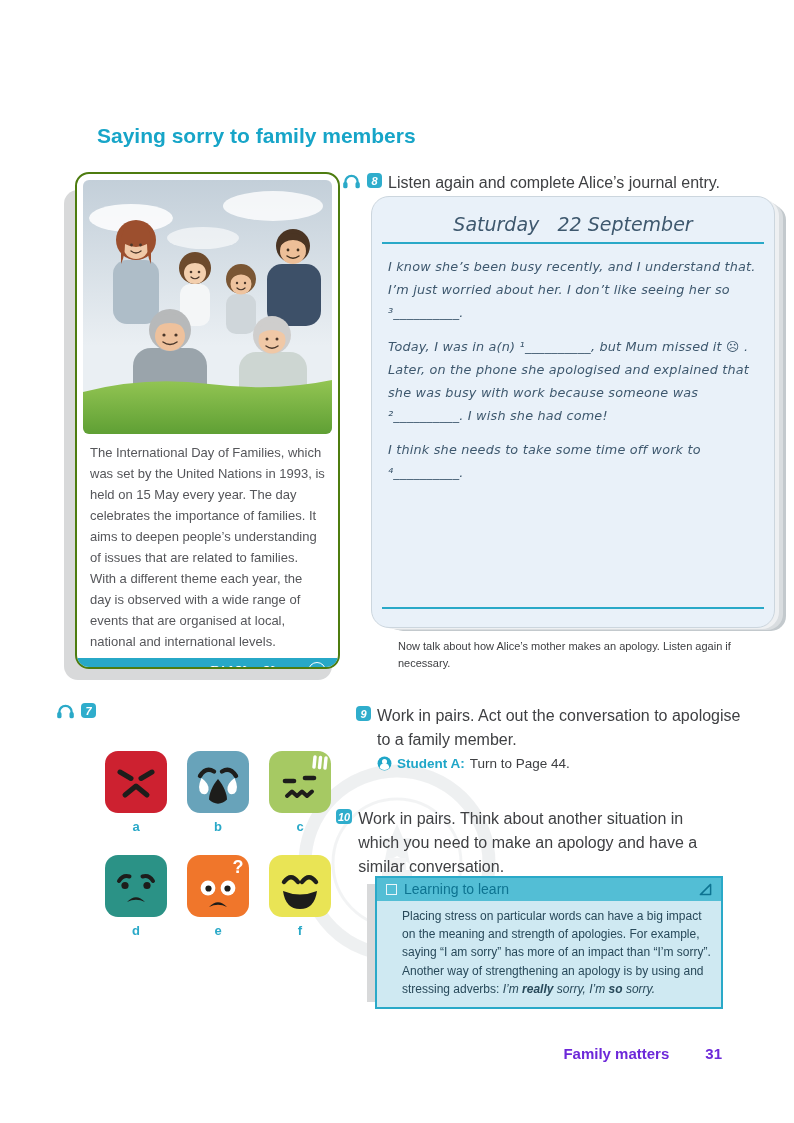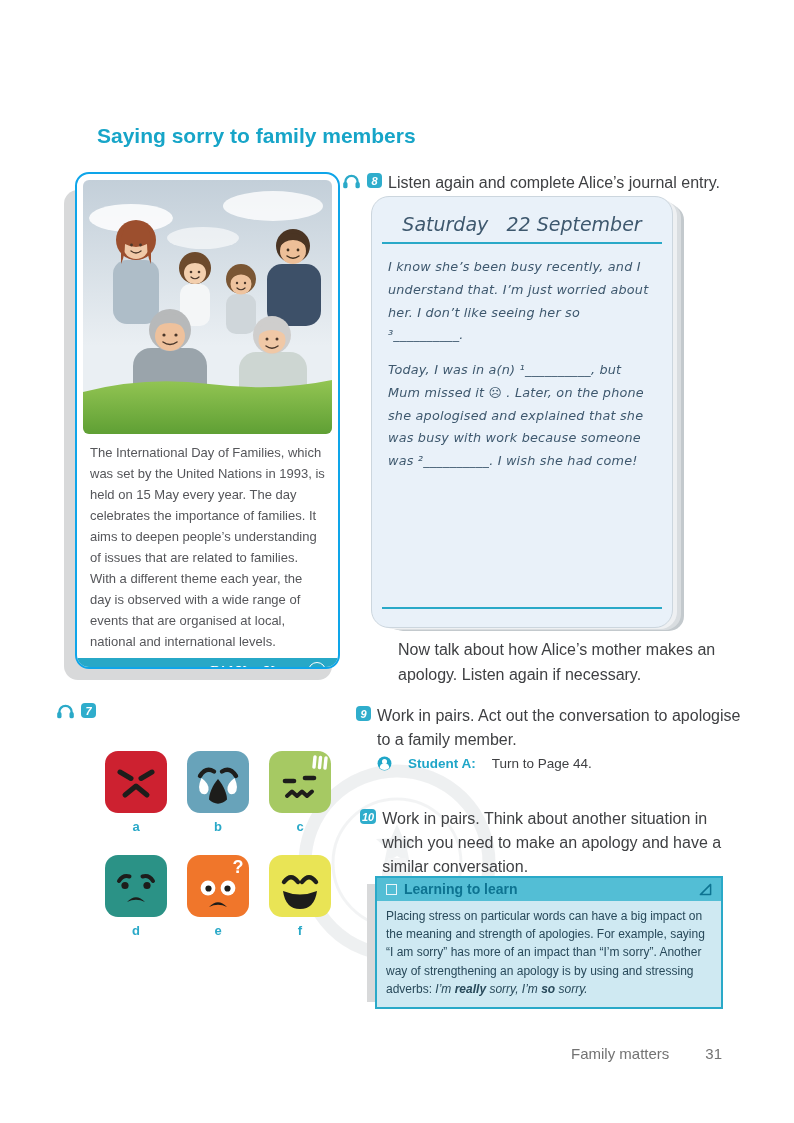--- a/index.html
+++ b/index.html
@@ -4,76 +4,76 @@
 <style>
   html,body{margin:0;padding:0;background:#ffffff;}
   .page{position:relative;width:794px;height:1123px;background:#ffffff;overflow:hidden;
         font-family:"Liberation Sans", sans-serif;color:#3f4043;}
 
   .page-title{position:absolute;left:97px;top:124px;font-size:21px;font-weight:bold;color:#17a5c8;}
 
   
   .card-shadow{position:absolute;left:64px;top:190px;width:268px;height:490px;background:#d8d9da;border-radius:14px;}
   .family-card{position:absolute;left:75px;top:172px;width:265px;height:497px;background:#ffffff;
-               border:2px solid #0ea5e9;border-radius:14px;box-sizing:border-box;overflow:hidden;
+               border:2px solid #4d7c0f;border-radius:14px;box-sizing:border-box;overflow:hidden;
                display:flex;flex-direction:column;}
   .family-photo{margin:6px 6px 4px;height:254px;border-radius:6px;overflow:hidden;flex:none;}
   .family-text{padding:4px 13px 6px;font-size:13px;line-height:1.62;color:#55565a;}
   .dyk-band{margin-top:auto;background:#27a8c7;color:#ffffff;display:flex;justify-content:flex-end;
             align-items:center;gap:7px;padding:4px 12px 5px;font-family:"Liberation Serif", serif;
             font-weight:bold;font-size:14.5px;}
   .dyk-q{width:16px;height:16px;border:1.6px solid #ffffff;border-radius:50%;display:flex;align-items:center;
          justify-content:center;font-size:11px;font-family:"Liberation Serif", serif;font-weight:bold;}
 
   
   .ex-row{position:absolute;display:flex;align-items:flex-start;gap:6px;}
   .badge{background:#2fadcc;color:#ffffff;font-weight:bold;font-style:italic;font-size:11px;
          min-width:15px;height:15px;padding:0 2px;border-radius:4px;display:flex;align-items:center;
          justify-content:center;flex:none;margin-top:2px;box-sizing:border-box;}
   .instr{font-size:16px;color:#3f4043;line-height:1.5;}
   .hp{flex:none;margin-top:1px;}
 
   
-  .journal{position:absolute;left:371px;top:196px;width:302px;height:432px;background:#e9f1f9;
+  .journal{position:absolute;left:371px;top:196px;width:404px;height:432px;background:#e9f1f9;
            border:1px solid #ccd6de;border-radius:18px;box-sizing:border-box;padding:12px 16px 14px;
            display:flex;flex-direction:column;
            box-shadow:5px 2px 0 -1px #eef0f2, 10px 4px 0 -2px #d9dde0, 14px 6px 0 -3px #c3c9cd;}
   .hand{font-family:"DejaVu Sans", sans-serif;font-style:italic;color:#3e586e;}
   .journal-date{text-align:center;font-size:19px;white-space:pre;padding-top:4px;}
   .journal-rule{border-top:2px solid #2aa9c8;margin:7px -6px 12px;}
   .journal-rule-bottom{border-top:2px solid #2aa9c8;margin:auto -6px 4px;}
   .journal p{margin:0 0 12px;font-size:12.8px;line-height:1.78;letter-spacing:.2px;}
 
-  .followup{position:absolute;left:398px;top:638px;width:352px;font-size:16px;line-height:1.55;color:#3f4043;}
+  .followup{position:absolute;left:398px;top:638px;width:352px;font-size:11px;line-height:1.55;color:#3f4043;}
 
   
   .faces{position:absolute;left:104px;top:750px;display:grid;grid-template-columns:repeat(3,64px);column-gap:18px;}
   .face-cell{display:flex;flex-direction:column;align-items:center;margin-bottom:20px;}
   .face-label{margin-top:5px;font-size:13px;font-weight:bold;color:#2aa9c8;}
 
   
   .students{margin-top:4px;}
-  .student-row{display:flex;align-items:center;gap:16px;font-size:13.5px;color:#3f4043;margin-top:3px;}
+  .student-row{display:flex;align-items:center;gap:5px;font-size:13.5px;color:#3f4043;margin-top:3px;}
   .student-label{font-weight:bold;}
   .student-a{color:#1fa6c8;}
   .student-b{color:#cb2030;}
   .person{flex:none;display:flex;}
 
   
   .ltl-shadow{position:absolute;left:367px;top:884px;width:351px;height:118px;background:#d8d9da;}
   .ltl{position:absolute;left:375px;top:876px;width:348px;border:2px solid #2aa9c8;background:#cfe9f2;box-sizing:border-box;}
   .ltl-header{display:flex;align-items:center;gap:7px;padding:3px 9px 4px;background:#53bed5;color:#0d7391;
-              font-weight:bold;font-size:14px;}
+              font-weight:normal;font-size:14px;}
   .ltl-square{width:9px;height:9px;border:1.5px solid #eaf6fa;flex:none;}
   .ltl-tri{margin-left:auto;display:flex;}
-  .ltl-body{padding:6px 9px 9px;font-size:12px;line-height:1.52;color:#28495a;}
+  .ltl-body{padding:6px 9px 9px;font-size:12px;line-height:1.52;color:#28495a;margin-left:16px;}
   .ltl-body em{font-style:italic;}
   .ltl-body strong{font-weight:bold;}
 
-  .footer{position:absolute;right:72px;top:1045px;display:flex;gap:36px;font-size:15px;font-weight:normal;color:#737373;}
+  .footer{position:absolute;right:72px;top:1045px;display:flex;gap:36px;font-size:15px;font-weight:bold;color:#6d28d9;}
 
   .watermark{position:absolute;left:298px;top:762px;opacity:.5;}
 </style>
 </head>
 <body>
 
 <div class="page">
 
   <div class="page-title">Saying sorry to family members</div>
 
@@ -177,20 +177,21 @@
     </svg>
     <span class="badge">8</span>
     <span class="instr" style="width:345px;">Listen again and complete Alice’s journal entry.</span>
   </div>
 
   <div class="journal">
     <div class="journal-date hand">Saturday   22 September</div>
     <div class="journal-rule"></div>
     <p class="hand">I know she’s been busy recently, and I understand that. I’m just worried about her. I don’t like seeing her so ³__________.</p>
     <p class="hand">Today, I was in a(n) ¹__________, but Mum missed it ☹ . Later, on the phone she apologised and explained that she was busy with work because someone was ²__________. I wish she had come!</p>
+    <p class="hand">I think she needs to take some time off work to ⁴__________.</p>
     <div class="journal-rule-bottom"></div>
   </div>
 
   <div class="followup">Now talk about how Alice’s mother makes an apology. Listen again if necessary.</div>
 
   <div class="ex-row" style="left:56px;top:701px;">
     <svg class="hp" width="19" height="17" viewBox="0 0 20 18">
       <path d="M3.5 13 v-2.5 a6.5 6.5 0 0 1 13 0 V13" stroke="#2aa9c8" stroke-width="2.4" fill="none" stroke-linecap="round"></path>
       <rect x="1.2" y="10.5" width="4.6" height="6.8" rx="2" fill="#2aa9c8"></rect>
       <rect x="14.2" y="10.5" width="4.6" height="6.8" rx="2" fill="#2aa9c8"></rect>
@@ -280,21 +281,21 @@
                 <path d="M2.9 12.8 a5.1 5.1 0 0 1 10.2 0 A7.4 7.4 0 0 1 2.9 12.8 Z" fill="#ffffff"></path>
               </svg>
           </span>
           <span class="student-label student-a">Student A:</span>
           <span>Turn to Page 44.</span>
         </div>
       </div>
     </div>
   </div>
 
-  <div class="ex-row" style="left:360px;top:807px;">
+  <div class="ex-row" style="left:336px;top:807px;">
     <span class="badge">10</span>
     <span class="instr" style="width:362px;">Work in pairs. Think about another situation in which you need to make an apology and have a similar conversation.</span>
   </div>
 
   <div class="ltl-shadow"></div>
   <div class="ltl">
     <div class="ltl-header">
       <span class="ltl-square"></span>
       <span>Learning to learn</span>
       <span class="ltl-tri">

